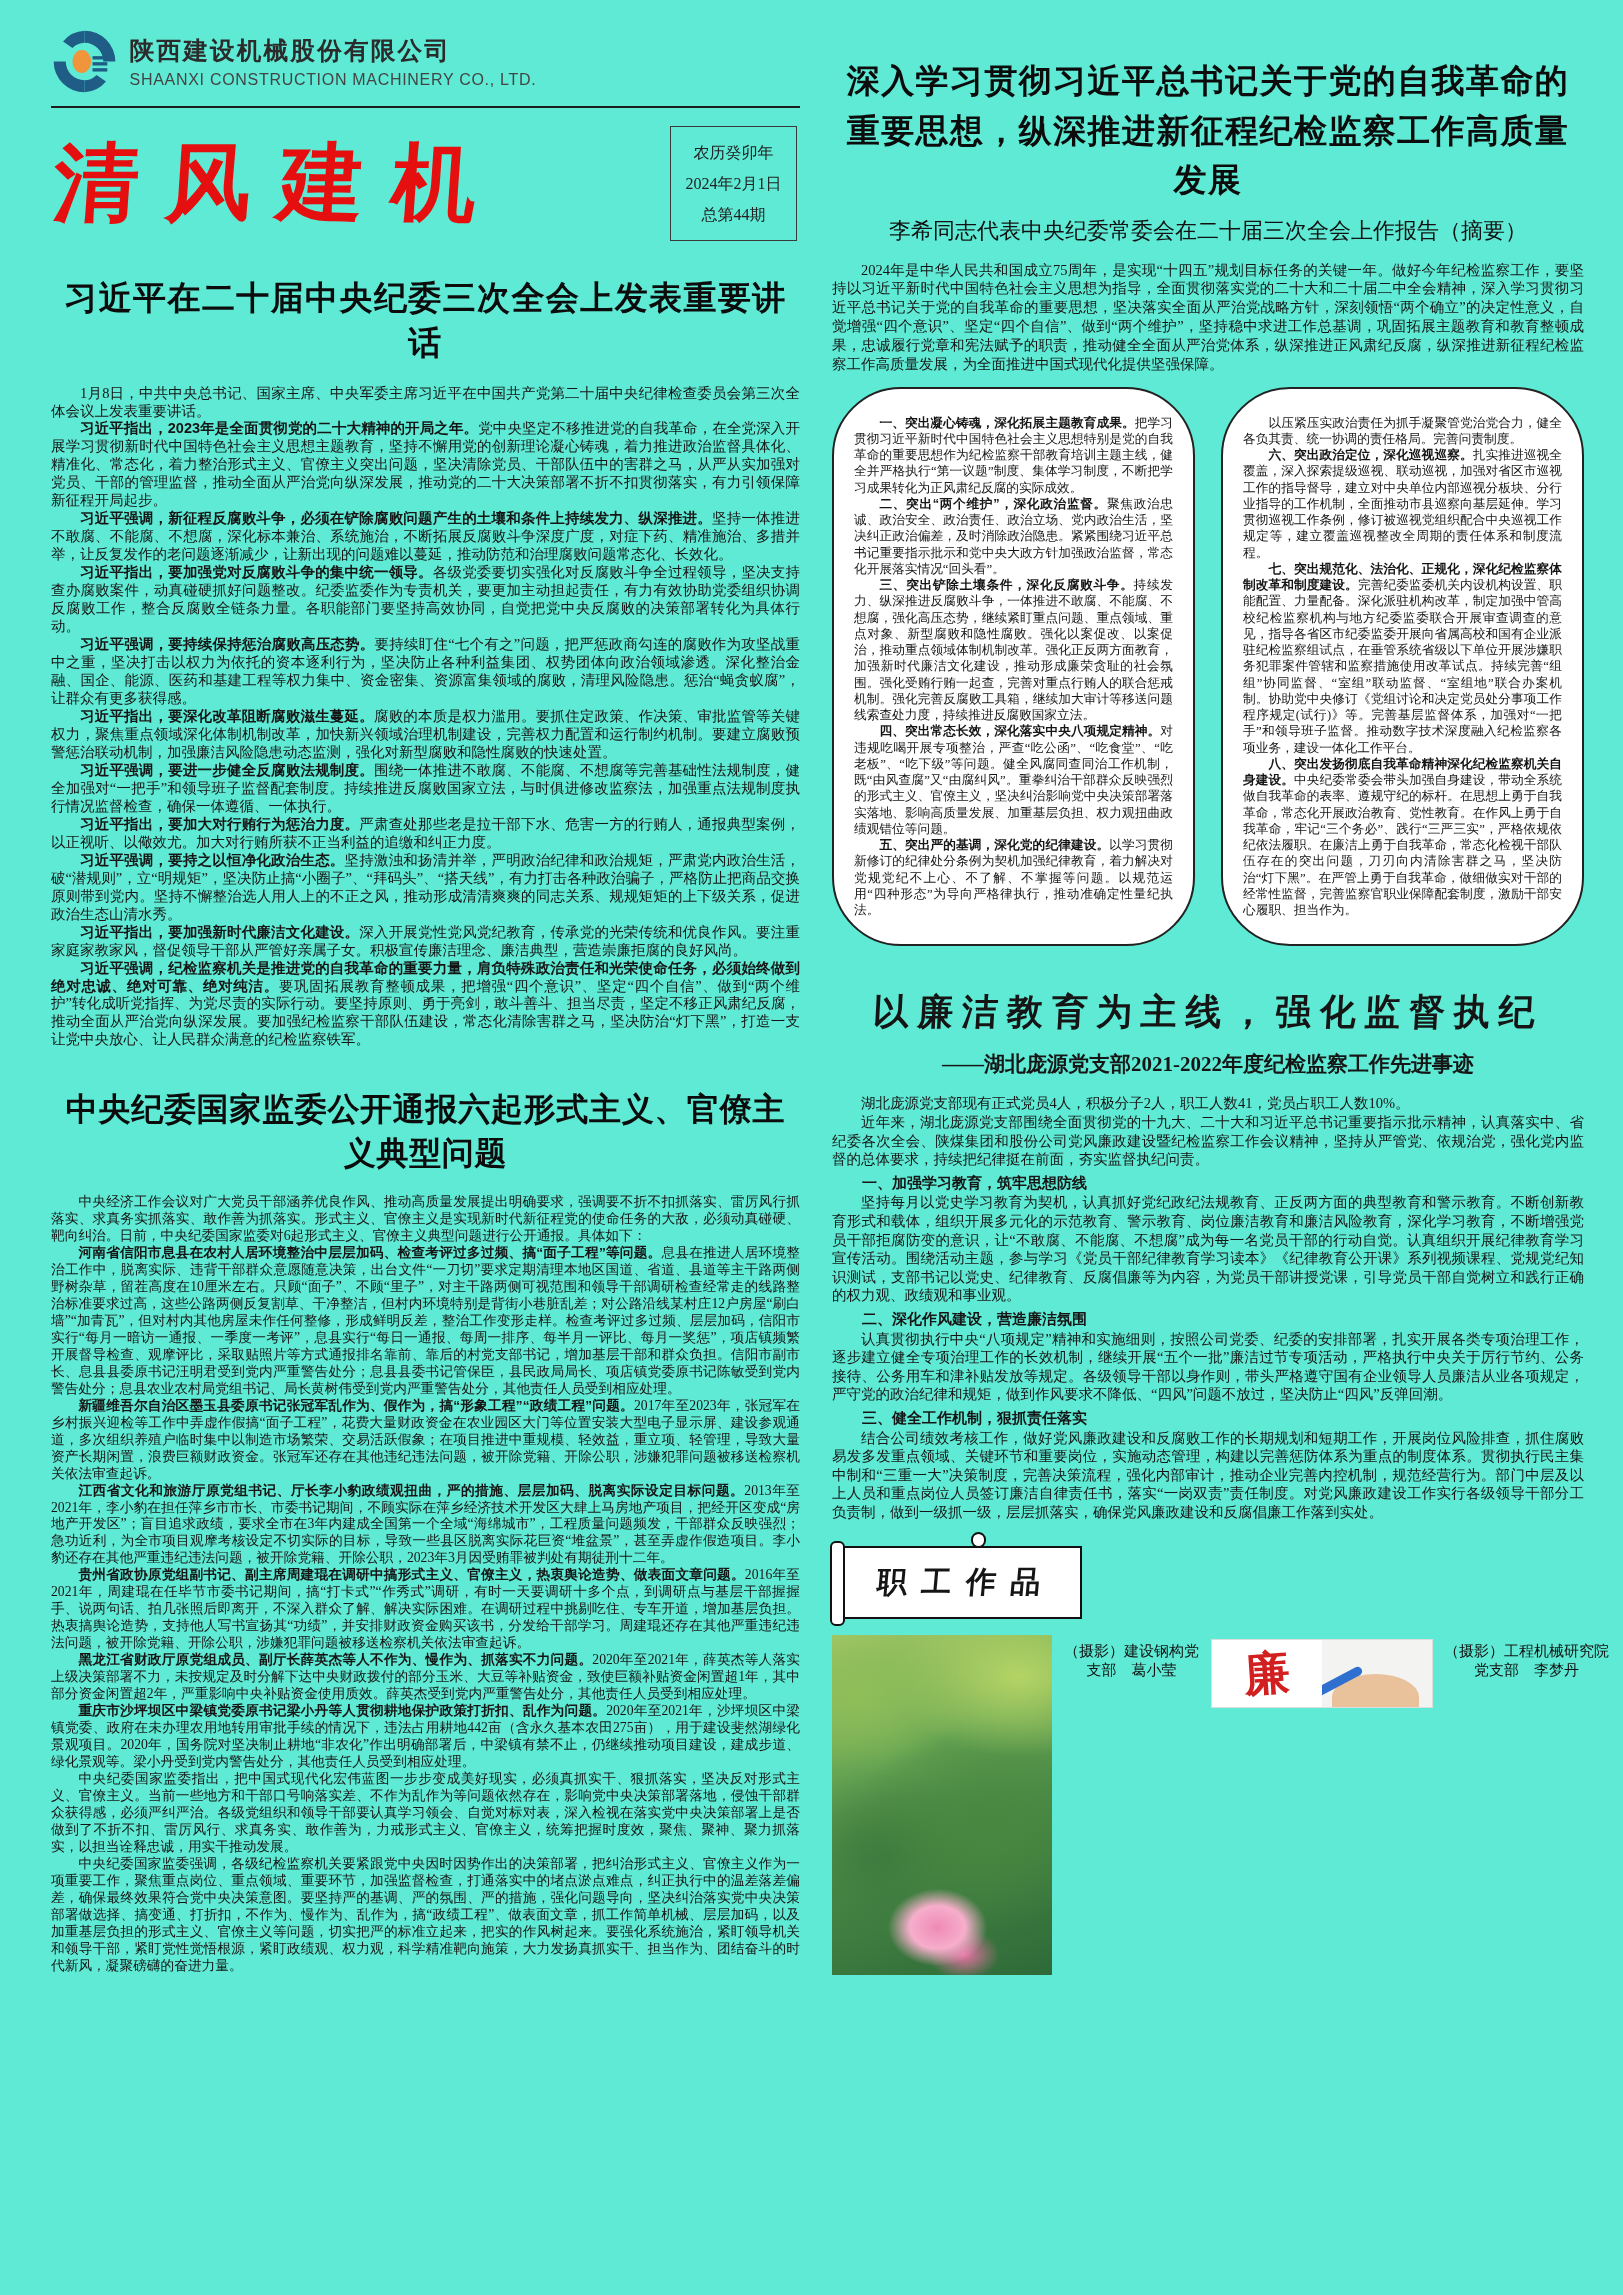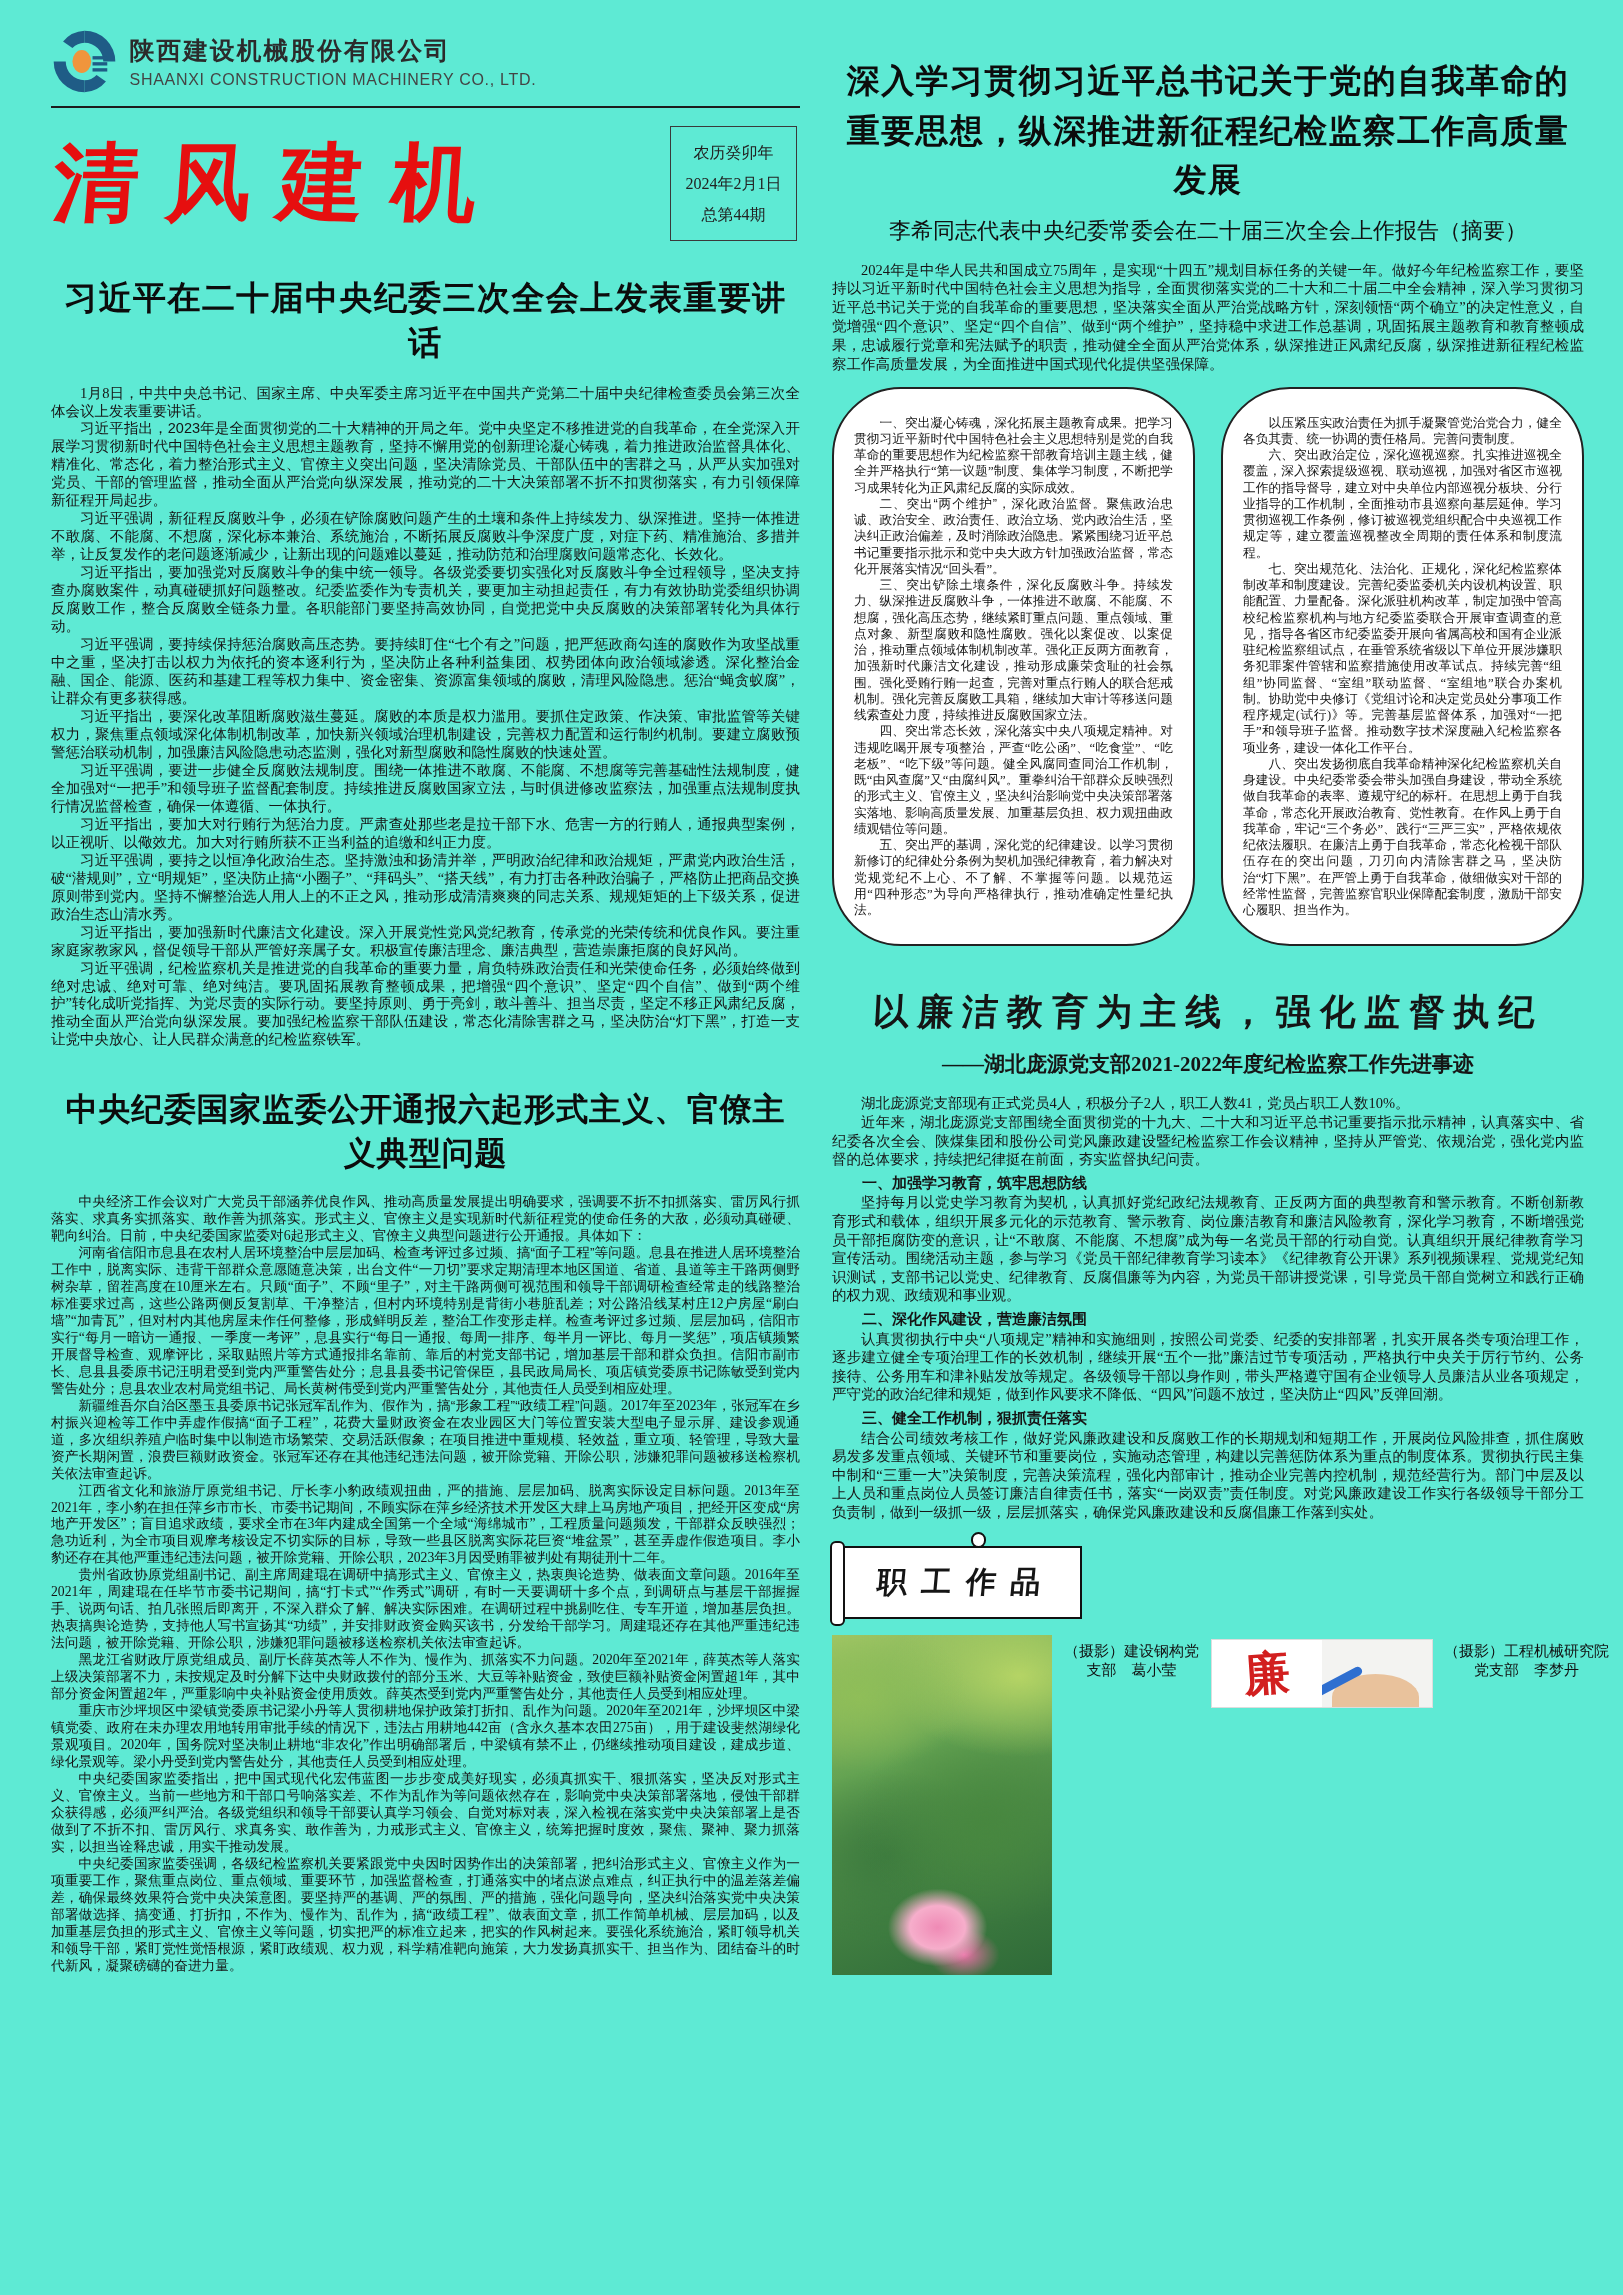--- a/index.html
+++ b/index.html
@@ -21,21 +21,21 @@
   .masthead-title{font-size:85px;font-weight:bold;color:#e60f0f;letter-spacing:27.5px;transform:skewX(-4deg);white-space:nowrap;line-height:1.1;}
   .issue-box{border:1.4px solid #3a3a3a;padding:10px 14.5px;text-align:center;font-size:16px;line-height:1.95;color:#222;flex:0 0 auto;}
 
   
   .art-title{font-family:"Liberation Sans","DejaVu Sans",sans-serif;font-weight:bold;text-align:center;color:#0c0c0c;}
   .a1-title{font-size:33px;margin:30px 0 19px 0;letter-spacing:1.4px;}
   .a3-title{font-size:32px;margin:39px 0 17.4px 0;letter-spacing:0.7px;}
   .body-text{font-size:14.5px;line-height:1.24;}
   .a3-body{font-size:13.7px;line-height:1.24;}
   .para{margin:0;text-indent:2em;text-align:justify;}
-  .para b{font-family:"Liberation Sans","DejaVu Sans",sans-serif;font-weight:normal;}
+  .para b{font-family:"Liberation Sans","DejaVu Sans",sans-serif;font-weight:bold;}
   .sec-head{margin:4.3px 0 1.4px 0;text-indent:2em;font-family:"Liberation Sans","DejaVu Sans",sans-serif;font-weight:bold;font-size:15px;}
 
   
   .a2-title{font-size:33px;line-height:1.5;letter-spacing:1.4px;margin:0 0 11.6px 0;}
   .a2-byline{text-align:center;font-size:22px;margin:4.3px 0 14.5px 0;color:#111;}
   .a2-intro{font-size:14.5px;line-height:1.3;}
   .round-boxes{display:flex;gap:26px;margin-top:13px;align-items:stretch;}
   .rbox{flex:1;border:2.2px solid #222;border-radius:69px;padding:26px 20px;font-size:12.7px;line-height:1.28;background:#fff;}
   .rbox .para{text-indent:2em;}
 

